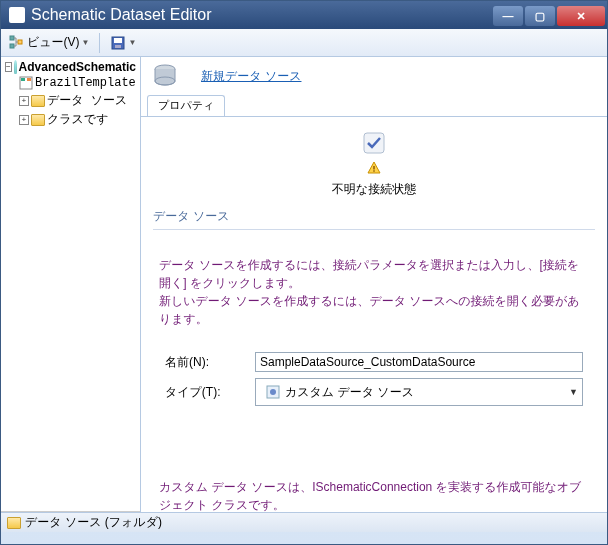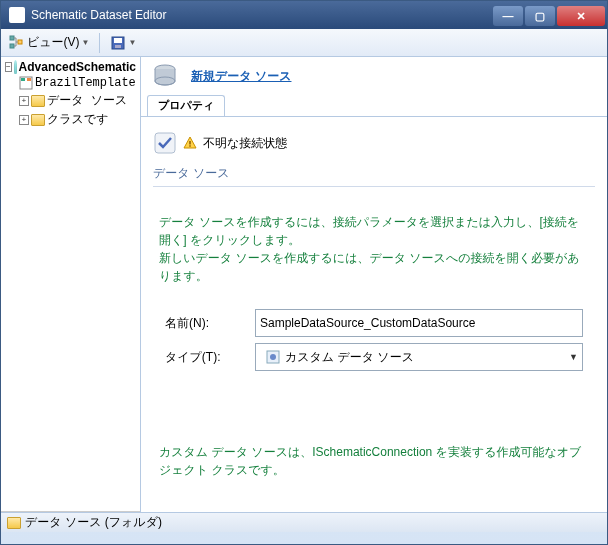--- a/index.html
+++ b/index.html
@@ -1,52 +1,52 @@
 <!DOCTYPE html>
 <html><head>
 <meta charset="utf-8">
 <style>
 * { box-sizing: border-box; margin: 0; padding: 0; }
 body { font-family: "Meiryo UI", "MS UI Gothic", Tahoma, sans-serif; font-size: 12px; background: #fff; overflow: hidden; }
 .window { width: 608px; height: 545px; background: linear-gradient(to bottom, #e8f0fa 0%, #d6e4f5 100%); border: 1px solid #3b5a82; position: relative; }
 .titlebar { height: 28px; background: linear-gradient(to bottom, #4a6a9a 0%, #3a5a8a 50%, #2a4a7a 100%); display: flex; align-items: center; padding: 0 0 0 8px; color: #fff; }
 .titlebar-icon { width: 16px; height: 16px; background: #fff; border-radius: 2px; margin-right: 6px; display: inline-block; }
-.titlebar-text { flex: 1; font-size: 12px; }
+.titlebar-text { flex: 1; font-size: 16px; }
 .win-btns { display: flex; }
 .win-btn { width: 30px; height: 20px; margin: 2px 2px 0 0; border-radius: 3px; display: flex; align-items: center; justify-content: center; font-size: 11px; font-weight: bold; color: #fff; }
 .win-min { background: linear-gradient(to bottom, #7a9ac8, #4a6a9a); }
 .win-max { background: linear-gradient(to bottom, #7a9ac8, #4a6a9a); }
 .win-close { background: linear-gradient(to bottom, #e08080, #c83030); width: 48px; }
 .toolbar { height: 28px; background: linear-gradient(to bottom, #f5f8fc, #e2ebf7); border-bottom: 1px solid #b5c9e2; display: flex; align-items: center; padding: 0 4px; gap: 4px; }
 .tb-item { display: flex; align-items: center; gap: 2px; padding: 2px 4px; }
 .tb-sep { width: 1px; height: 20px; background: #b5c9e2; margin: 0 2px; }
 .tb-dd { font-size: 8px; color: #555; }
 .icon16 { width: 16px; height: 16px; display: inline-block; }
 .main { display: flex; height: 468px; }
 .sidebar { width: 140px; background: #fff; border-right: 1px solid #b5c9e2; overflow: auto; position: relative; }
 .tree { padding: 2px; }
 .tnode { display: flex; align-items: center; gap: 2px; padding: 1px 2px; white-space: nowrap; }
 .tnode.indent1 { padding-left: 16px; font-family: Liberation Mono, monospace; }
 .expander { width: 10px; height: 10px; border: 1px solid #888; display: inline-flex; align-items: center; justify-content: center; font-size: 8px; line-height: 1; color: #333; background: #fff; }
 .ticon { width: 14px; height: 14px; display: inline-block; }
 .content { flex: 1; background: #fff; display: flex; flex-direction: column; }
-.topbar { height: 38px; display: flex; align-items: center; gap: 12px; padding: 4px 10px; font-weight: bold; }
+.topbar { height: 38px; display: flex; align-items: center; gap: 22px; padding: 4px 10px; }
 .cyl-icon { width: 28px; height: 28px; }
 .link { color: #1a5fb4; text-decoration: underline; cursor: pointer; }
 .tabstrip { height: 22px; display: flex; padding-left: 6px; border-bottom: 1px solid #b5c9e2; }
-.tab { padding: 2px 10px; border: 1px solid #b5c9e2; border-bottom: none; background: #fff; border-radius: 3px 3px 0 0; font-size: 11px; font-weight: bold; }
+.tab { padding: 2px 10px; border: 1px solid #b5c9e2; border-bottom: none; background: #fff; border-radius: 3px 3px 0 0; font-size: 11px; }
 .tabpanel { flex: 1; padding: 8px 12px; overflow: auto; }
-.status-row { display: flex; align-items: center; gap: 6px; padding: 6px 0; }
+.status-row { display: flex; align-items: center; gap: 6px; padding: 6px 0; flex-direction: column; }
 .check-icon { width: 24px; height: 24px; }
 .warn-icon { width: 14px; height: 14px; }
 .group-title { color: #4a6a9a; padding: 4px 0; border-bottom: 1px solid #d0daea; margin-bottom: 10px; }
-.help1 { padding: 16px 6px 4px; color: #15803d; line-height: 1.5; }
+.help1 { padding: 16px 6px 4px; color: #701a75; line-height: 1.5; }
 .form-row { display: flex; align-items: center; margin: 6px 12px; }
 .form-label { width: 90px; }
-.form-input { flex: 1; border: 1px solid #9ab; padding: 2px 4px; height: 28px; font-size: 12px; }
+.form-input { flex: 1; border: 1px solid #9ab; padding: 2px 4px; height: 20px; font-size: 12px; }
 .form-select { flex: 1; border: 1px solid #9ab; height: 28px; display: flex; align-items: center; padding: 0 9px; gap: 4px; position: relative; background: #fff; }
 .sel-arrow { position: absolute; right: 4px; font-size: 9px; color: #333; }
 .statusbar { position: absolute; bottom: 12px; left: 0; right: 0; height: 20px; background: linear-gradient(to bottom, #eef3fa, #dce6f3); border-top: 1px solid #b5c9e2; display: flex; align-items: center; padding: 0 6px; gap: 4px; }
 .folder-icon { width: 14px; height: 12px; background: linear-gradient(to bottom, #ffe9a8, #f5c94a); border: 1px solid #caa030; border-radius: 1px; display: inline-block; }
 .db-icon { width: 14px; height: 14px; background: radial-gradient(ellipse at top, #aee, #6bb); border-radius: 50% 50% 20% 20%; display:inline-block; }
 .sbar-bottom { position: absolute; bottom: 0; left: 0; right: 0; height: 14px; background: #f5f5f5; border-top: 1px solid #ccc; }
 .sbar-handle { position: absolute; bottom: 1px; left: 40px; width: 40px; height: 4px; border-top: 1px dotted #888; border-bottom: 1px dotted #888; }
 </style>
 </head>
 <body>

